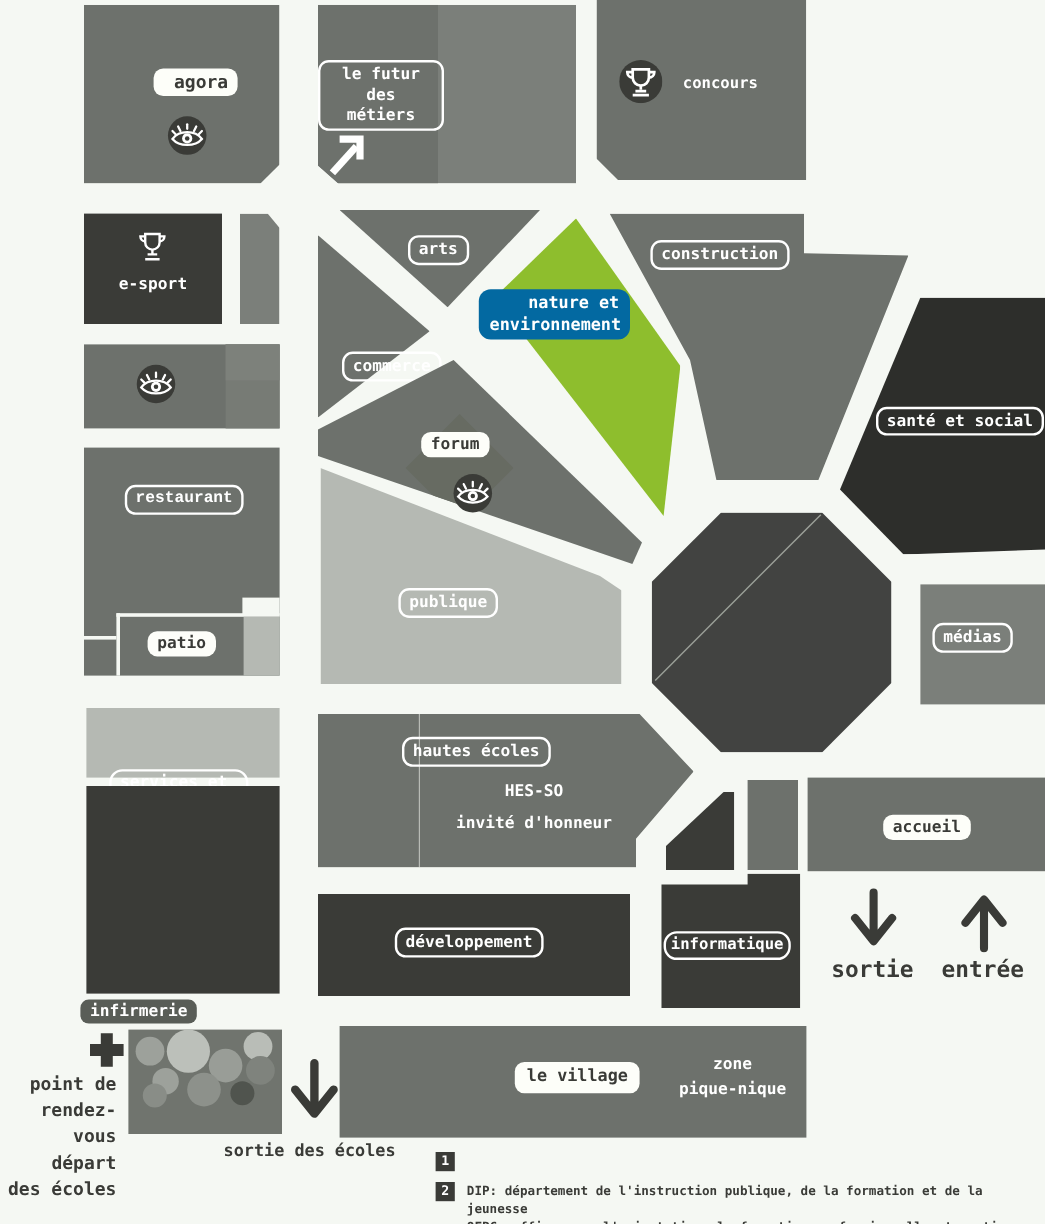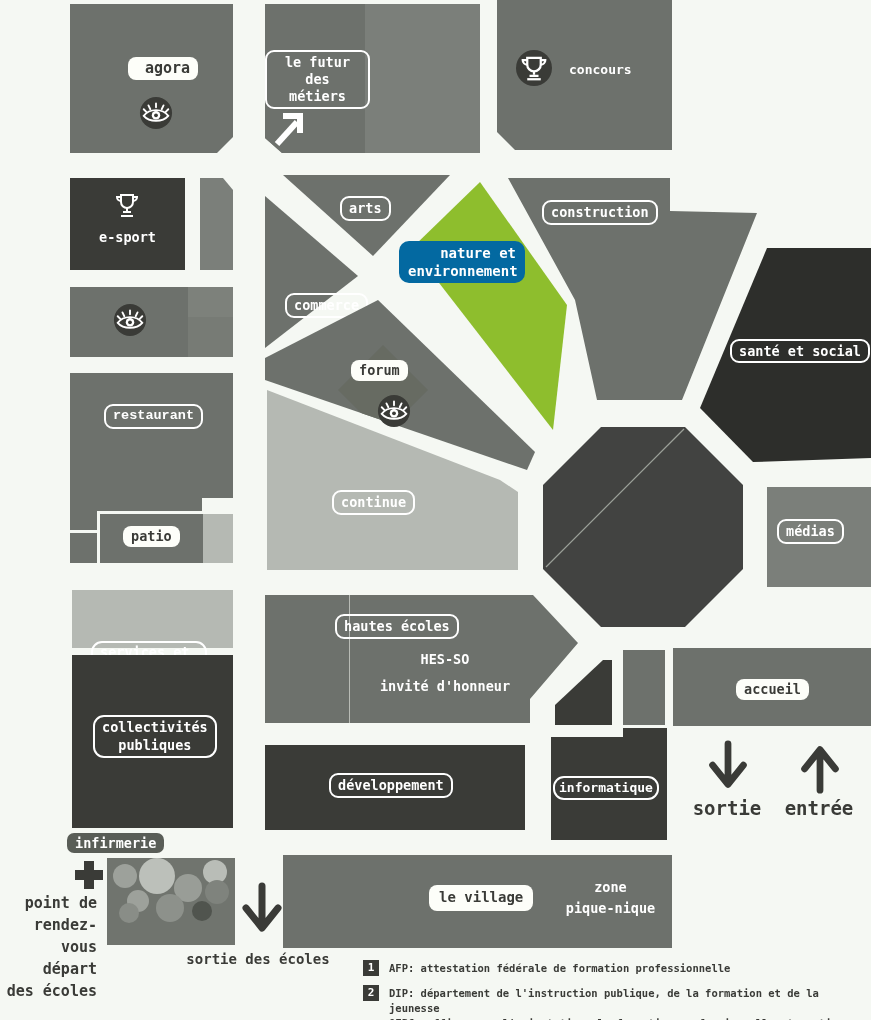--- a/index.html
+++ b/index.html
@@ -168,40 +168,38 @@
   <div class="blk" style="left:508px;top:178px;width:249px;height:222px;background:#6d716c;
               clip-path:polygon(0 0,162px 0,162px 33px,249px 35px,174px 222px,89px 222px,67px 122px);"></div>
   <span class="lbl" style="left:542px;top:200px;">construction</span>
 
   <div class="blk" style="left:700px;top:248px;width:171px;height:214px;background:#2d2e2b;
               clip-path:polygon(67px 0,171px 0,171px 210px,53px 214px,0 160px);"></div>
   <span class="bdk" style="left:730px;top:339px;">santé et social</span>
 
   <div class="blk" style="left:267px;top:390px;width:251px;height:180px;background:#b5b9b3;
               clip-path:polygon(0 0,233px 90px,251px 102px,251px 180px,0 180px);"></div>
-  <span class="lbl" style="left:332px;top:490px;">continue</span>
+  <span class="lbl" style="left:332px;top:490px;">publique</span>
 
   <div class="blk" style="left:543px;top:427px;width:200px;height:200px;background:#424341;
               clip-path:polygon(58px 0,142px 0,200px 58px,200px 142px,142px 200px,58px 200px,0 142px,0 58px);">
     <svg width="200" height="200" style="position:absolute;left:0;top:0;">
       <line x1="3" y1="140" x2="141" y2="2" stroke="#9ba098" stroke-width="1.2"></line>
     </svg>
   </div>
 
   <div class="blk" style="left:767px;top:487px;width:104px;height:100px;background:#7b7f7a;"></div>
   <span class="lbl" style="left:777px;top:519px;">médias</span>
 
   <div class="blk" style="left:72px;top:590px;width:161px;height:58px;background:#b5b9b3;"></div>
   <span class="lbl ml" style="left:91px;top:593px;text-align:left;line-height:1.18;border-radius:11px;margin-top:48px;">services et
 hôtellerie/
 restauration</span>
 
   <div class="blk" style="left:72px;top:655px;width:161px;height:173px;background:#3a3b37;"></div>
-  <span class="lbl ml" style="left:93px;top:715px;line-height:1.3;border-radius:11px;">collectivités
-publiques</span>
 
   <div class="blk" style="left:265px;top:595px;width:313px;height:128px;background:#6d716c;
               clip-path:polygon(0 0,268px 0,313px 48px,265px 104px,265px 128px,0 128px);">
     <div style="position:absolute;left:84px;top:0;width:1px;height:128px;background:rgba(245,248,243,.55);"></div>
   </div>
   <span class="lbl" style="left:335px;top:614px;">hautes écoles</span>
   <span class="wtxt ml" style="left:370px;top:646px;width:150px;text-align:center;line-height:2;">HES-SO
 invité d'honneur</span>
 
   <div class="blk" style="left:555px;top:660px;width:57px;height:65px;background:#3a3b37;
@@ -260,21 +258,20 @@
   </div>
   <span class="dtxt" style="left:178px;top:951px;width:160px;text-align:center;font-size:14px;">sortie des écoles</span>
 
   <div class="blk" style="left:283px;top:855px;width:389px;height:93px;background:#6d716c;"></div>
   <span class="pill" style="left:429px;top:885px;font-size:14px;padding:4px 10px;">le village</span>
   <span class="wtxt ml" style="left:553px;top:877px;width:115px;text-align:center;line-height:1.55;">zone
 pique-nique</span>
 
   <div class="fnrow" style="left:363px;top:960px;width:500px;">
     <div class="fnbadge">1</div>
-    <div class="fntext">AFP: attestation fédérale de formation professionnelle</div>
   </div>
   <div class="fnrow" style="left:363px;top:985px;width:510px;">
     <div class="fnbadge">2</div>
     <div class="fntext">DIP: département de l'instruction publique, de la formation et de la jeunesse
 OFPC: office pour l'orientation, la formation professionnelle et continue</div>
   </div>
 
 </div>
 
 </body></html>

